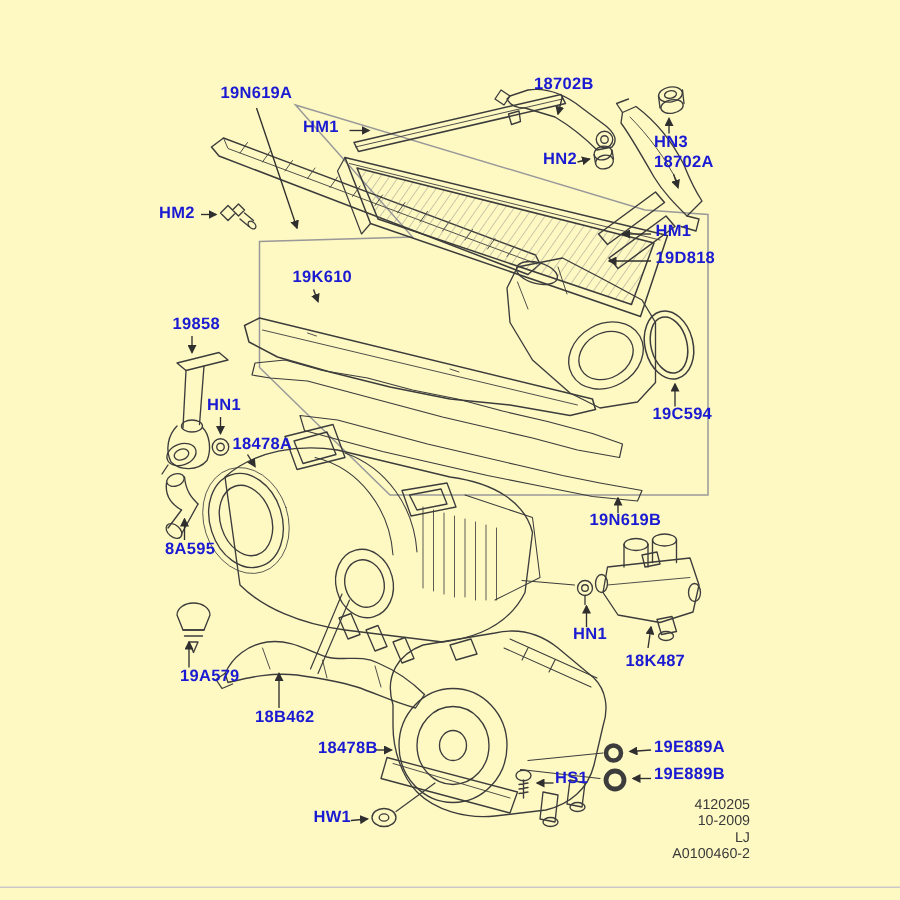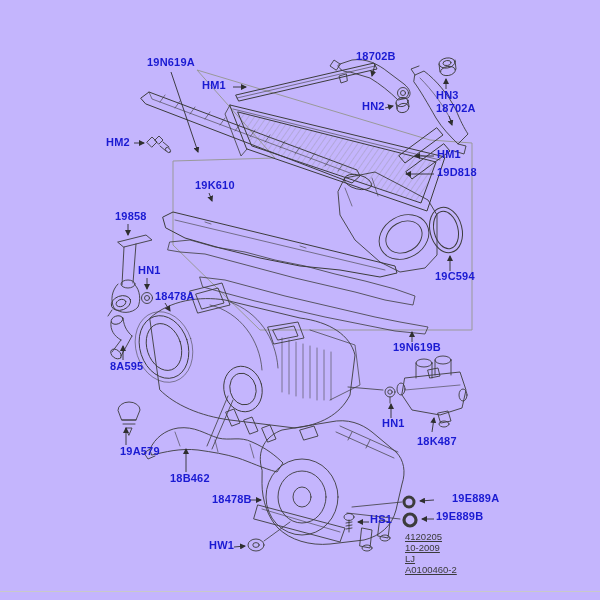--- a/index.html
+++ b/index.html
@@ -1,22 +1,22 @@
 <!DOCTYPE html>
 <html><head>
 <meta charset="utf-8">
 <style>
   html,body{margin:0;padding:0;background:#fff;width:600px;height:600px;overflow:hidden;}
-  #stage{position:relative;width:600px;height:600px;background:#c4b5fd;
+  #stage{position:relative;width:600px;height:600px;background:#fef9c3;
          font-family:"Liberation Sans","DejaVu Sans",sans-serif;}
   #art{position:absolute;left:0;top:0;}
   .plabel{position:absolute;font-size:11px;font-weight:bold;color:#1a1ad2;
           letter-spacing:.2px;white-space:nowrap;cursor:pointer;line-height:11px;}
   .footnote{position:absolute;font-size:9.5px;color:#3a3a3a;line-height:11px;}
-  .ctr{text-align:left;text-decoration:underline;}
+  .ctr{text-align:right;}
   #bottomrule{position:absolute;left:0;top:591px;width:600px;height:1px;background:#c9c9c9;}
 </style>
 </head>
 <body>
 
 <div id="stage">
 
 <svg id="art" width="600" height="600" viewBox="0 0 600 600">
   <defs>
     <marker id="arr" markerWidth="6" markerHeight="6" refX="5" refY="3" orient="auto" markerUnits="userSpaceOnUse">
@@ -259,21 +259,21 @@
 <div class="plabel" style="left:435px;top:271px">19C594</div>
 <div class="plabel" style="left:393px;top:342px">19N619B</div>
 <div class="plabel" style="left:110px;top:361px">8A595</div>
 <div class="plabel" style="left:120px;top:446px">19A579</div>
 <div class="plabel" style="left:170px;top:473px">18B462</div>
 <div class="plabel" style="left:382px;top:418px">HN1</div>
 <div class="plabel" style="left:417px;top:436px">18K487</div>
 <div class="plabel" style="left:212px;top:494px">18478B</div>
 <div class="plabel" style="left:370px;top:514px">HS1</div>
 <div class="plabel" style="left:209px;top:540px">HW1</div>
-<div class="plabel" style="left:452px;top:493px">19E889A</div>
+<div class="plabel" style="left:436px;top:493px">19E889A</div>
 <div class="plabel" style="left:436px;top:511px">19E889B</div>
 
 <div class="footnote ctr" style="left:405px;top:531px;width:95px">4120205</div>
 <div class="footnote ctr" style="left:405px;top:542px;width:95px">10-2009</div>
 <div class="footnote ctr" style="left:405px;top:553px;width:95px">LJ</div>
 <div class="footnote ctr" style="left:405px;top:564px;width:95px">A0100460-2</div>
 
 
 <div id="bottomrule"></div>
 </div>

